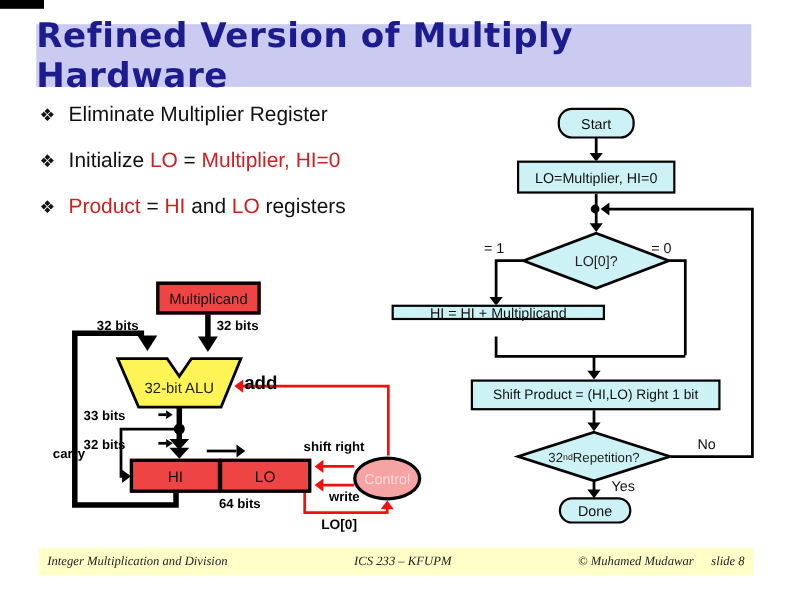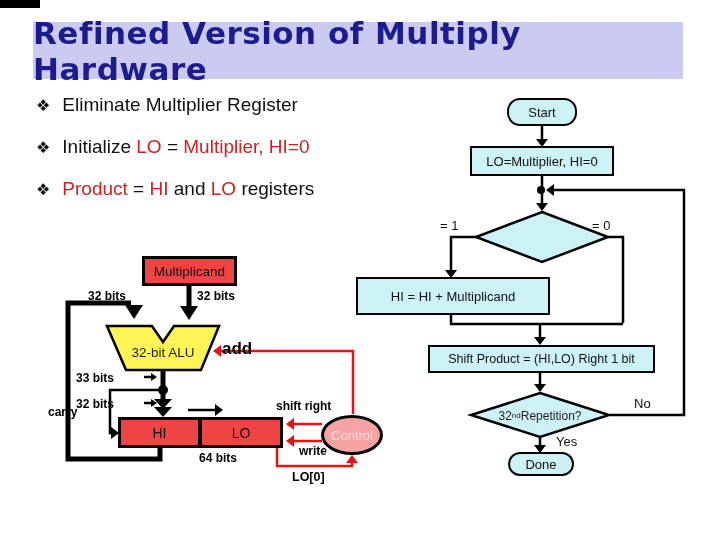--- a/index.html
+++ b/index.html
@@ -112,21 +112,22 @@
       <polygon points="294,418 294,430 286,424"></polygon>
       <polygon points="294,435 294,447 286,441"></polygon>
       <polygon points="346,463 358,463 352,455"></polygon>
     </g>
   </svg>
 
   <div class="fbox pill" style="left:507px;top:98px;width:70px;height:28px">Start</div>
   <div class="fbox" style="left:470px;top:146px;width:144px;height:30px">LO=Multiplier, HI=0</div>
   <div class="lbln" style="left:440px;top:218px">= 1</div>
   <div class="lbln" style="left:592px;top:218px">= 0</div>
-  <div class="fbox" style="left:356px;top:277px;width:194px;height:38px">HI = HI + Multiplicand</div>
+  <div class="dtext" style="left:476px;top:227px;width:132px;height:20px;font-size:13px">LO[0]?</div>
+  <div class="fbox" style="left:356px;top:277px;width:194px;height:14px">HI = HI + Multiplicand</div>
   <div class="fbox" style="left:428px;top:345px;width:227px;height:28px;font-size:12.5px">Shift Product = (HI,LO) Right 1 bit</div>
   <div class="dtext" style="left:471px;top:408px;width:138px;height:15px;font-size:12px">
       <span>32</span>
       <sup>nd</sup>
       <span> Repetition?</span>
     </div>
   <div class="lbln" style="left:634px;top:396px">No</div>
   <div class="lbln" style="left:556px;top:434px">Yes</div>
   <div class="fbox pill" style="left:508px;top:452px;width:66px;height:24px">Done</div>
 
@@ -139,14 +140,19 @@
   <div class="lbl" style="left:76px;top:397px">32 bits</div>
   <div class="lbl" style="left:48px;top:405px">carry</div>
   <div class="gbox" style="left:118px;top:417px;width:83px;height:31px">HI</div>
   <div class="gbox" style="left:199px;top:417px;width:84px;height:31px">LO</div>
   <div class="lbl" style="left:276px;top:399px">shift right</div>
   <div class="lbl" style="left:299px;top:444px">write</div>
   <div class="lbl" style="left:186px;top:451px;width:64px;text-align:center">64 bits</div>
   <div class="lbl" style="left:292px;top:470px;font-size:12.5px">LO[0]</div>
   <div class="oval">Control</div>
 
+  <div class="footer">
+    <span>Integer Multiplication and Division</span>
+    <span>ICS 233 – KFUPM</span>
+    <span><span>© Muhamed Mudawar</span><span style="margin-left:16px">slide 8</span></span>
+  </div>
 
 </div>
 
 </body></html>

